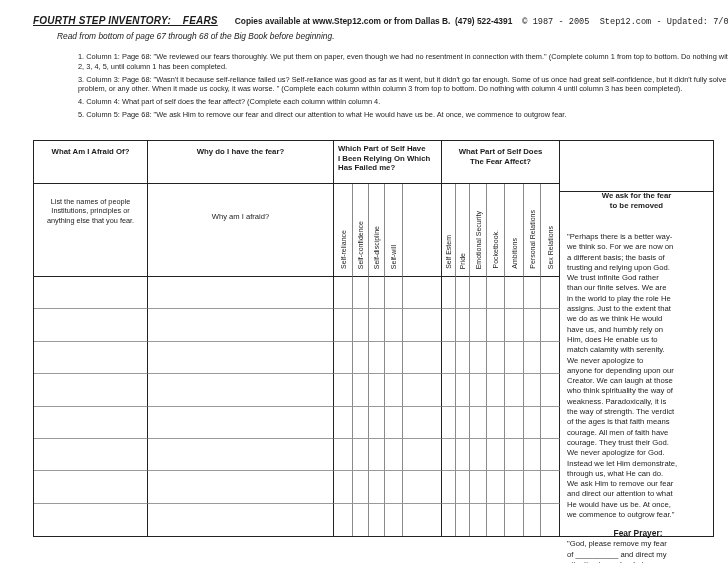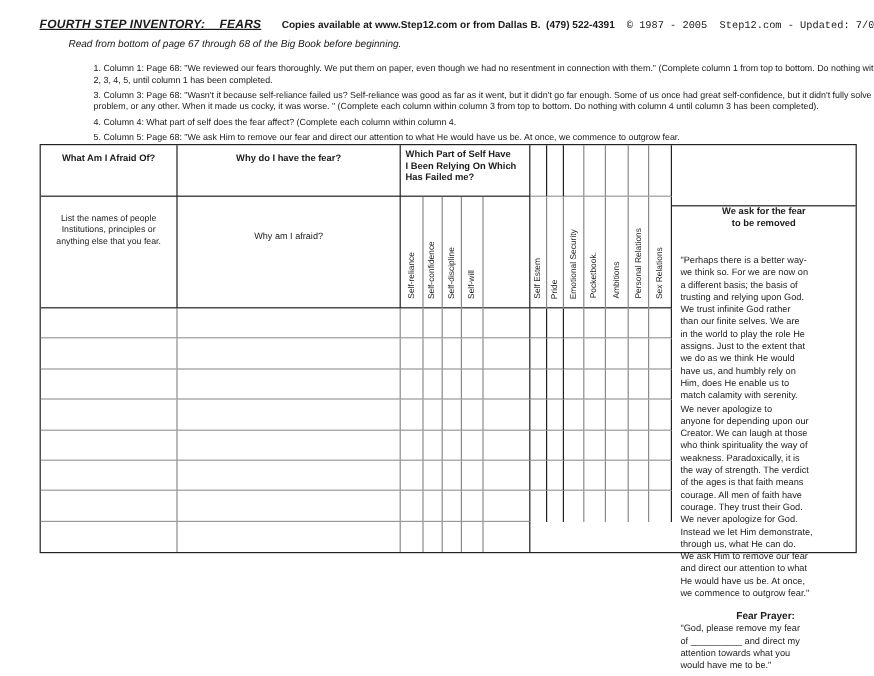--- a/index.html
+++ b/index.html
@@ -11,21 +11,21 @@
   .topbar{position:absolute;left:33px;top:15px;display:flex;align-items:baseline;white-space:pre;}
   .doc-title{font-size:10px;font-weight:bold;font-style:italic;text-decoration:underline;letter-spacing:.2px;}
   .copies{font-size:8.4px;font-weight:bold;margin-left:17px;}
   .copyright{font-size:8.6px;margin-left:10px;font-family:Liberation Mono, monospace;}
   .readnote{position:absolute;left:33px;top:31px;font-size:8.4px;font-style:italic;margin-left:24px;}
   
   .instructions{position:absolute;left:46px;top:52px;width:680px;margin-left:32px;}
   .instructions p{margin:0 0 3.4px 0;font-size:7.4px;line-height:9.6px;}
   
   .form-table{
-    position:absolute;left:33px;top:120px;width:681px;height:341px;
+    position:absolute;left:33px;top:140px;width:681px;height:397px;
     display:grid;box-sizing:border-box;border:1.6px solid #222;
     grid-template-columns:114px 186px 19px 16px 16px 18px 39px 14px 14px 17px 18px 19px 17px 19px 1fr;
     grid-template-rows:43px 93px repeat(8,1fr);
   }
   .cell{box-sizing:border-box;border-right:1px solid #8b8b8b;border-bottom:1px solid #999;min-width:0;min-height:0;}
   .br2{border-right:1.6px solid #222;}
   .hb{border-bottom:1.6px solid #222;}
   .nr{border-right:none;margin-top:44px;}
   .nb{border-bottom:none;}
   .hcell{font-weight:bold;font-size:7.8px;line-height:9.6px;display:flex;justify-content:center;padding-top:6px;text-align:center;white-space:pre-line;}
@@ -59,20 +59,22 @@
     <p>5.  Column 5: Page 68: "We ask Him to remove our fear and direct our attention to what He would have us be.  At once, we commence to outgrow fear.</p>
   </div>
 
   <div class="form-table">
 
     <div class="cell hcell br2 hb" style="grid-area:1/1/2/2">What Am I Afraid Of?</div>
     <div class="cell hcell br2 hb" style="grid-area:1/2/2/3">Why do I have the fear?</div>
     <div class="cell hcell hleft br2 hb" style="grid-area:1/3/2/8">Which Part of Self Have
 I Been Relying On Which
 Has Failed me?</div>
+    <div class="cell hcell br2 hb" style="grid-area:1/8/2/15">What Part of Self Does
+The Fear Affect?</div>
     <div class="cell hcell hb nr" style="grid-area:1/15/2/16">We ask for the fear
 to be removed</div>
 
     <div class="cell note note1 br2 hb" style="grid-area:2/1/3/2">List the names of people
 Institutions,  principles or
 anything else that you fear.</div>
     <div class="cell note note2 br2 hb" style="grid-area:2/2/3/3">Why am I afraid?</div>
 
     <div class="cell vcell hb" style="grid-area:2/3/3/4">
         <span class="vlabel">Self-reliance</span>

